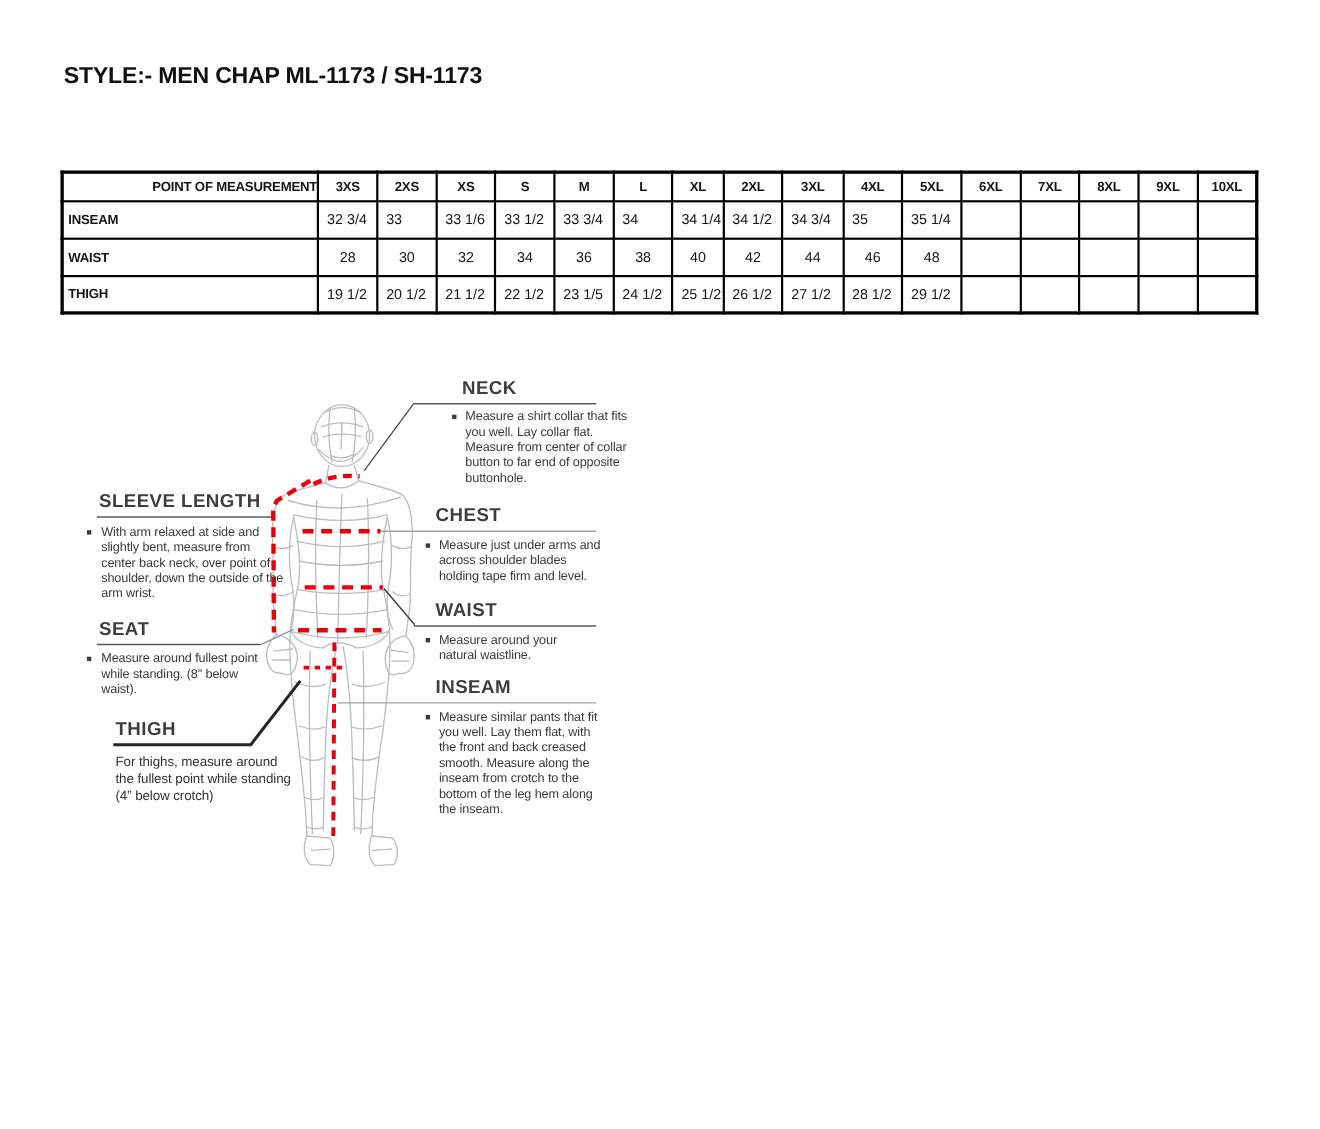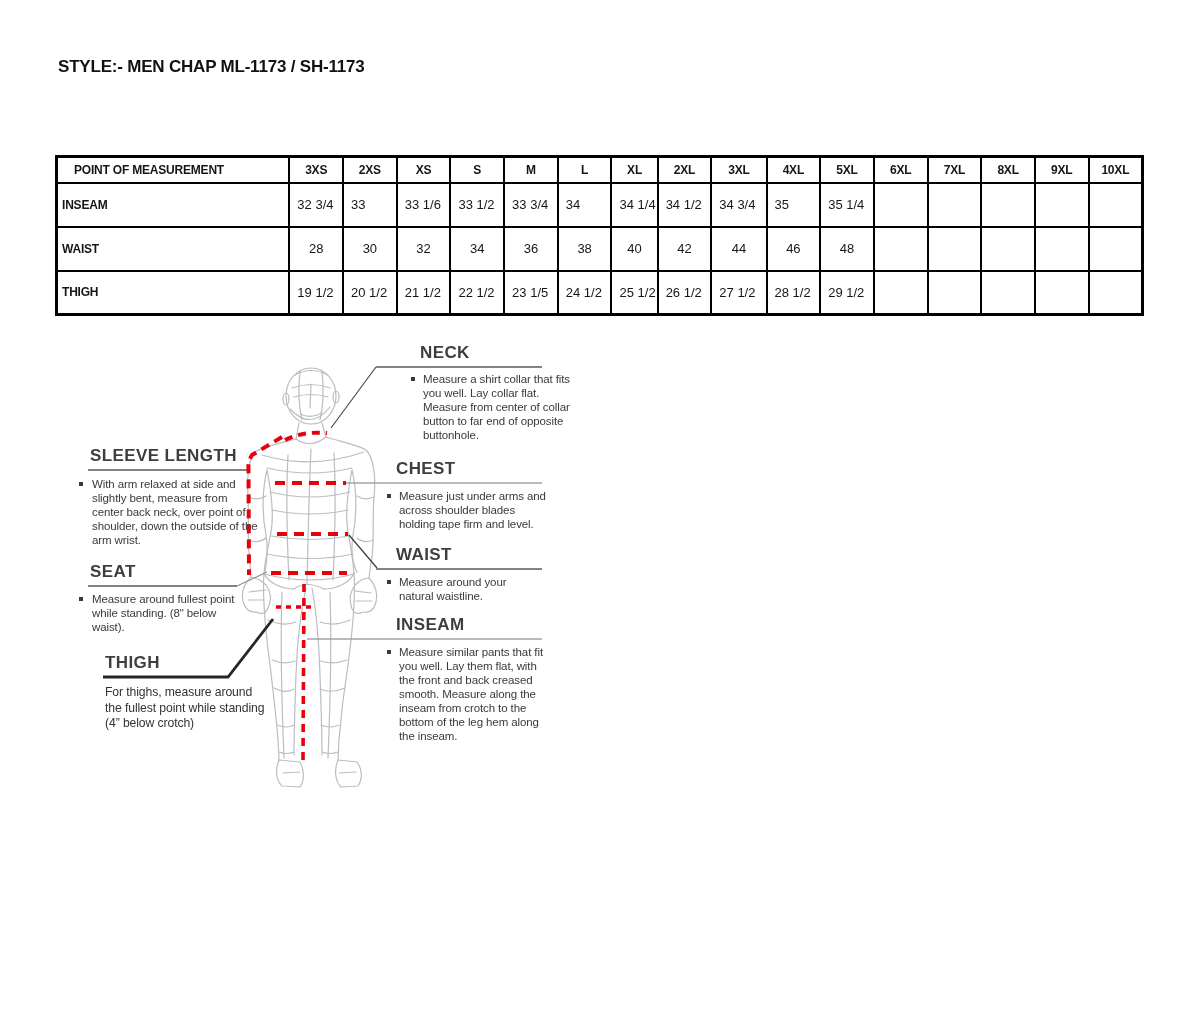--- a/index.html
+++ b/index.html
@@ -3,43 +3,43 @@
 <meta charset="utf-8">
 <style>
   * { margin:0; padding:0; box-sizing:border-box; }
   body { background:#e9e9e9; font-family:"Liberation Sans", sans-serif; }
   #page {
     position:relative; width:1200px; height:1026px; background:#ffffff;
     overflow:hidden; margin:0 auto;
   }
   .title {
     position:absolute; left:58px; top:57px;
-    font-size:17px; font-weight:bold; color:#111; letter-spacing:-0.2px;
+    font-size:21px; font-weight:bold; color:#111; letter-spacing:-0.2px;
   }
   
   #chart-table {
     position:absolute; left:55px; top:155px; width:1089px;
     border-collapse:collapse; table-layout:fixed;
     border:3px solid #000;
   }
   #chart-table th, #chart-table td {
     border:2px solid #000; overflow:hidden; white-space:nowrap;
     color:#161616;
   }
   #chart-table thead th {
     height:26px; font-size:12px; font-weight:bold; text-align:center;
     letter-spacing:-0.2px;
   }
-  #chart-table thead th.pom { text-align:left; padding-left:16px; }
+  #chart-table thead th.pom { text-align:right; padding-left:16px; }
   #chart-table tbody th {
     height:34px; font-size:12px; font-weight:bold; text-align:left;
     padding-left:4px; letter-spacing:-0.2px;
   }
   #chart-table tbody td {
-    height:44px; font-size:13px; text-align:left; padding-left:7px;
+    height:34px; font-size:13px; text-align:left; padding-left:7px;
   }
   #chart-table tbody tr.center-row td { text-align:center; padding-left:0; }
   .note {
     position:absolute; left:58px; top:306px;
     font-size:12.5px; font-weight:bold; color:#111; letter-spacing:-0.2px;
   }
   
   #diagram-svg { position:absolute; left:60px; top:335px; }
   .ann { position:absolute; }
   .ann-h {

